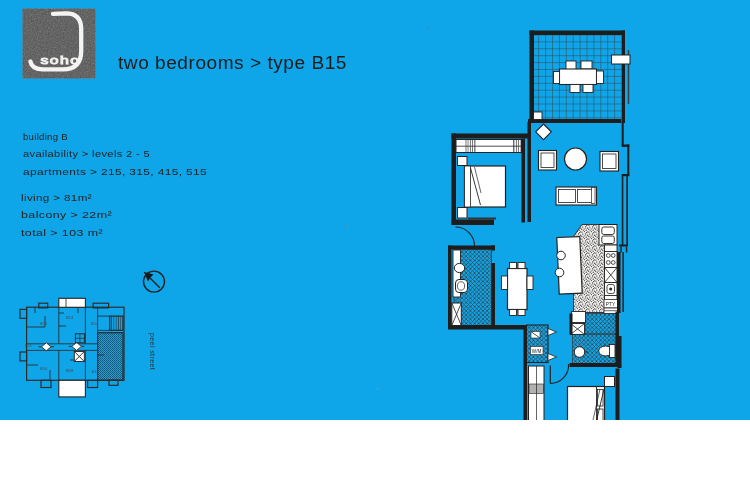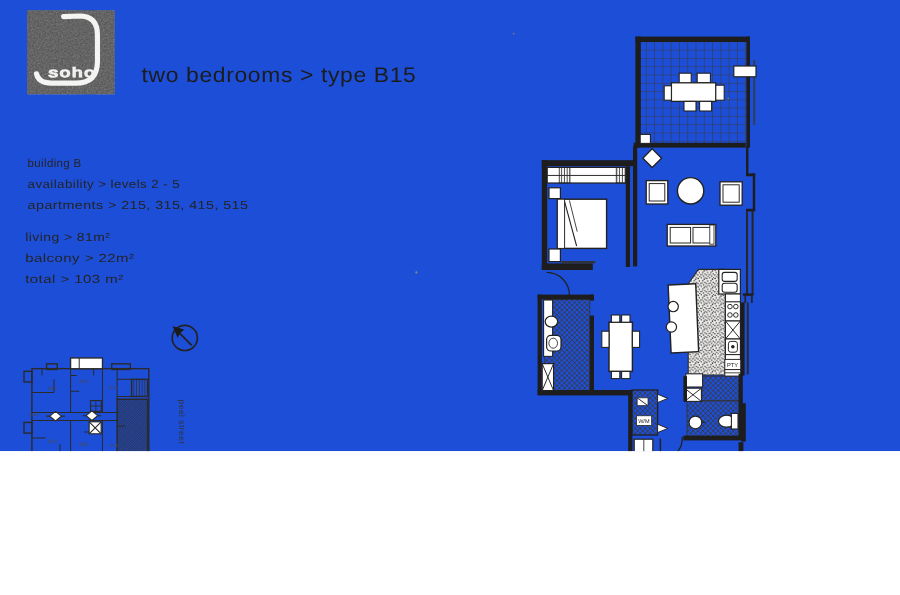--- a/index.html
+++ b/index.html
@@ -1,16 +1,16 @@
 <!DOCTYPE html>
 <html><head>
 <meta charset="utf-8">
 <style>
 html,body{margin:0;padding:0;background:#fff;}
-#page{position:relative;width:750px;height:376px;background:#1d4ed8;overflow:hidden;font-family:"Liberation Sans",sans-serif;}
+#page{position:relative;width:750px;height:420px;background:#0ea5e9;overflow:hidden;font-family:"Liberation Sans",sans-serif;}
 svg{position:absolute;left:0;top:0;}
 </style>
 </head>
 <body>
 <div id="page">
 <svg width="750" height="496" viewBox="0 0 750 496">
 <defs>
 <pattern id="grid7" width="6.9" height="6.9" patternUnits="userSpaceOnUse">
   <path d="M6.9 0H0V6.9" fill="none" stroke="#3a3a3a" stroke-width="0.9"></path>
 </pattern>

